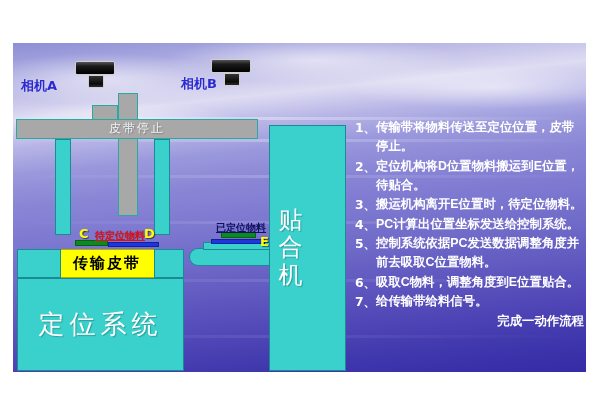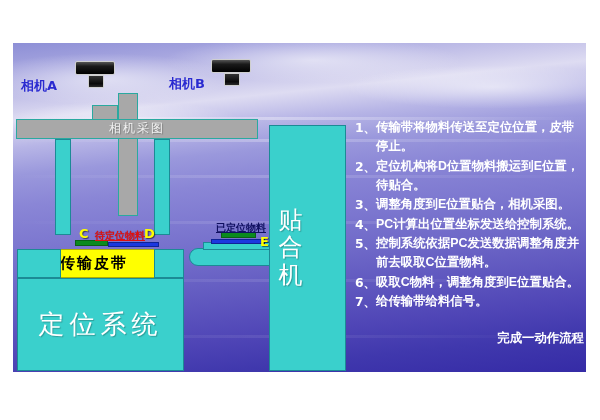--- a/index.html
+++ b/index.html
@@ -65,21 +65,21 @@
     border:1px solid #cfcfcf; border-radius:1px;
   }
   .camlabel {
     position:absolute; color:#2a2ad0; font-weight:bold; font-size:13px;
     white-space:nowrap; text-shadow:0 0 1px rgba(255,255,255,0.4);
   }
 
   
   #belt-box {
     position:absolute; background:#ffff00; border:1px solid #b0b000;
-    display:flex; align-items:center; justify-content:flex-start;
+    display:flex; align-items:center; justify-content:center;
   }
   #belt-box .t { color:#000; font-weight:bold; font-size:15px; letter-spacing:2px; }
 
   
   .chip { position:absolute; }
   .chip.green { background:#0b8a1f; border:1px solid #0a5f17; }
   .chip.blue  { background:#1b38e0; border:1px solid #0f2397; }
 
   .marker {
     position:absolute; color:#ffff00; font-weight:bold; font-size:13px;
@@ -94,21 +94,21 @@
   .tinylabel.dark { color:#101060; }
 
   
   #steps {
     position:absolute; left:355px; top:118px; width:231px;
     color:#ffffff; font-size:12.4px; line-height:1.56; font-weight:bold;
   }
   #steps .row { display:flex; align-items:flex-start; }
   #steps .num { width:21px; flex:0 0 21px; text-align:left; }
   #steps .txt { flex:1 1 auto; }
-  #steps .final { text-align:right; padding-right:2px; margin-top:18px; }
+  #steps .final { text-align:right; padding-right:2px; margin-top:1px; }
   .cjk { font-family:Liberation Sans, sans-serif; }
 </style>
 </head>
 <body>
 
 <div id="stage">
 
   <div id="canvas">
 
     <div class="cloud" style="left:-40px;  top:10px;  width:260px; height:52px;"></div>
@@ -125,28 +125,28 @@
     <div class="cam" style="left:62px; top:18px;">
       <div class="body"></div>
       <div class="lens"></div>
     </div>
     <div class="camlabel" style="left:8px; top:34px;">相机A</div>
 
     <div class="cam" style="left:198px; top:16px;">
       <div class="body"></div>
       <div class="lens"></div>
     </div>
-    <div class="camlabel" style="left:156px; top:32px;">相机B</div>
+    <div class="camlabel" style="left:168px; top:32px;">相机B</div>
 
     <div class="gray" style="left:79px; top:62px; width:26px; height:26px;"></div>
 
     <div class="gray" style="left:105px; top:50px; width:20px; height:123px;"></div>
 
     <div class="gray" style="left:3px; top:76px; width:242px; height:20px;"></div>
-    <div class="boxlabel" style="left:3px; top:76px; width:242px; height:20px; font-size:12px; letter-spacing:2px; color:#f2f2f2;">相机采图</div>
+    <div class="boxlabel" style="left:3px; top:76px; width:242px; height:20px; font-size:12px; letter-spacing:2px; color:#f2f2f2;">皮带停止</div>
 
     <div class="teal" style="left:42px; top:96px; width:16px; height:96px;"></div>
     <div class="teal" style="left:141px; top:96px; width:16px; height:96px;"></div>
 
     <div id="belt-box" style="left:46px; top:206px; width:96px; height:29px;">
       <span class="t">传输皮带</span>
     </div>
 
     <div class="teal" style="left:4px; top:206px; width:44px; height:29px;"></div>
     <div class="teal" style="left:141px; top:206px; width:30px; height:29px;"></div>
@@ -178,21 +178,21 @@
     <div class="row">
       <span class="num">1、</span>
       <span class="txt cjk">传输带将物料传送至定位位置，皮带停止。</span>
     </div>
     <div class="row">
       <span class="num">2、</span>
       <span class="txt cjk">定位机构将D位置物料搬运到E位置，待贴合。</span>
     </div>
     <div class="row">
       <span class="num">3、</span>
-      <span class="txt cjk">调整角度到E位置贴合，相机采图。</span>
+      <span class="txt cjk">搬运机构离开E位置时，待定位物料。</span>
     </div>
     <div class="row">
       <span class="num">4、</span>
       <span class="txt cjk">PC计算出位置坐标发送给控制系统。</span>
     </div>
     <div class="row">
       <span class="num">5、</span>
       <span class="txt cjk">控制系统依据PC发送数据调整角度并前去吸取C位置物料。</span>
     </div>
     <div class="row">

